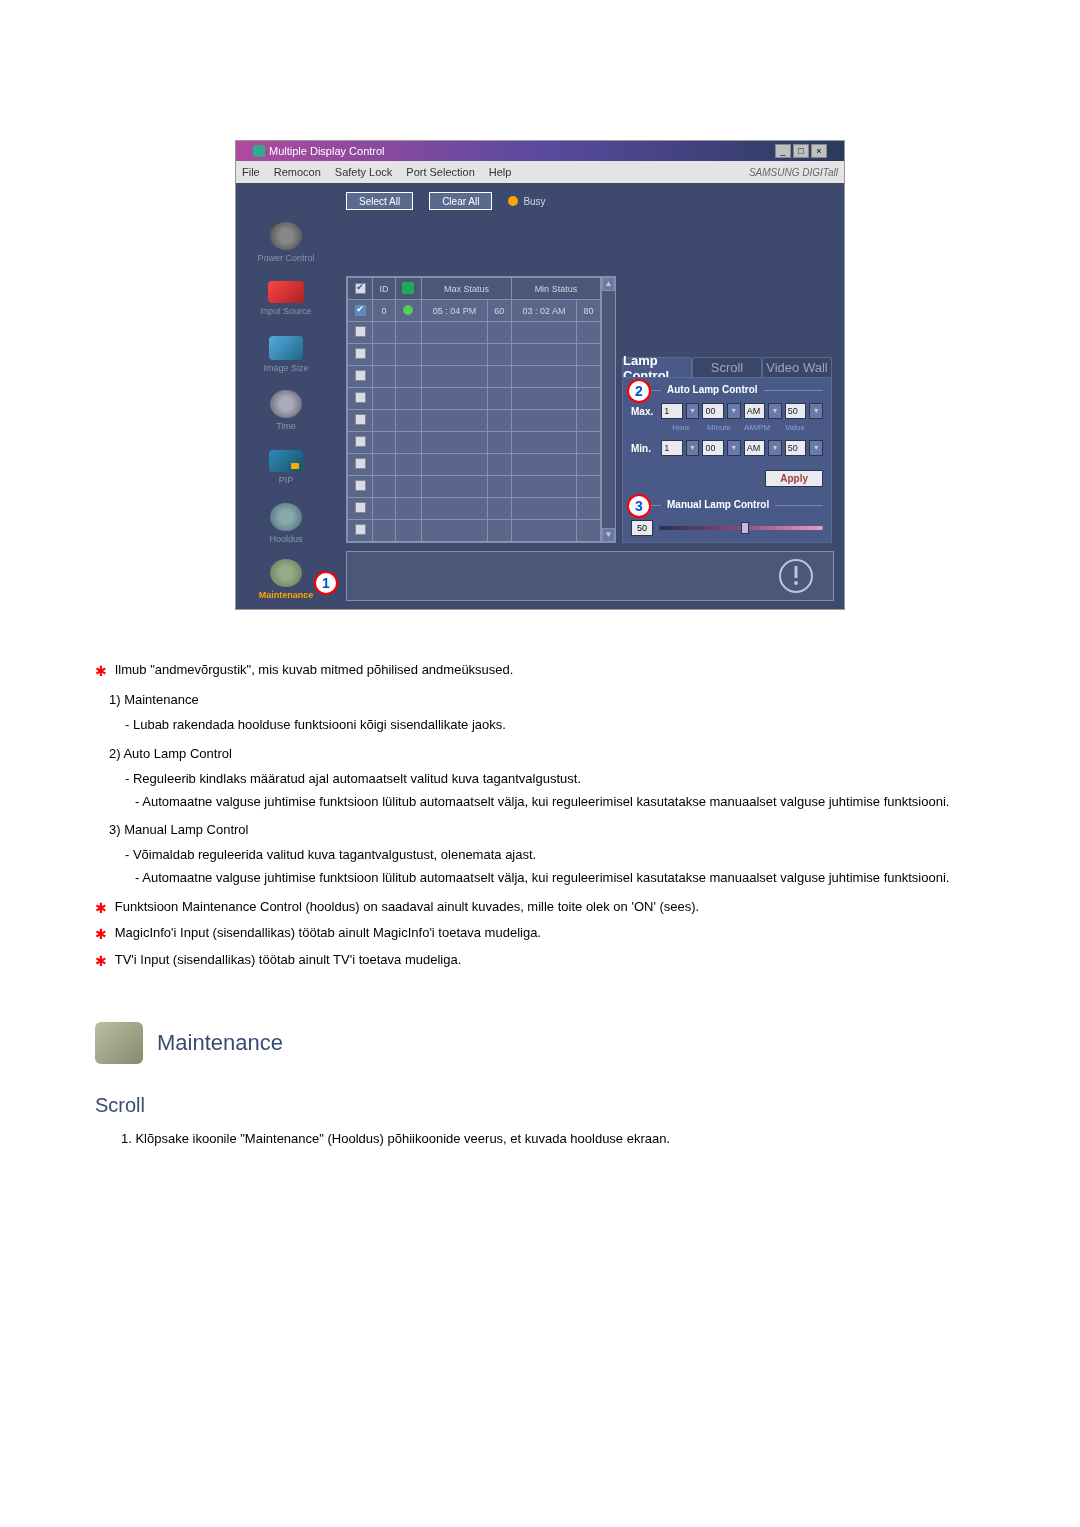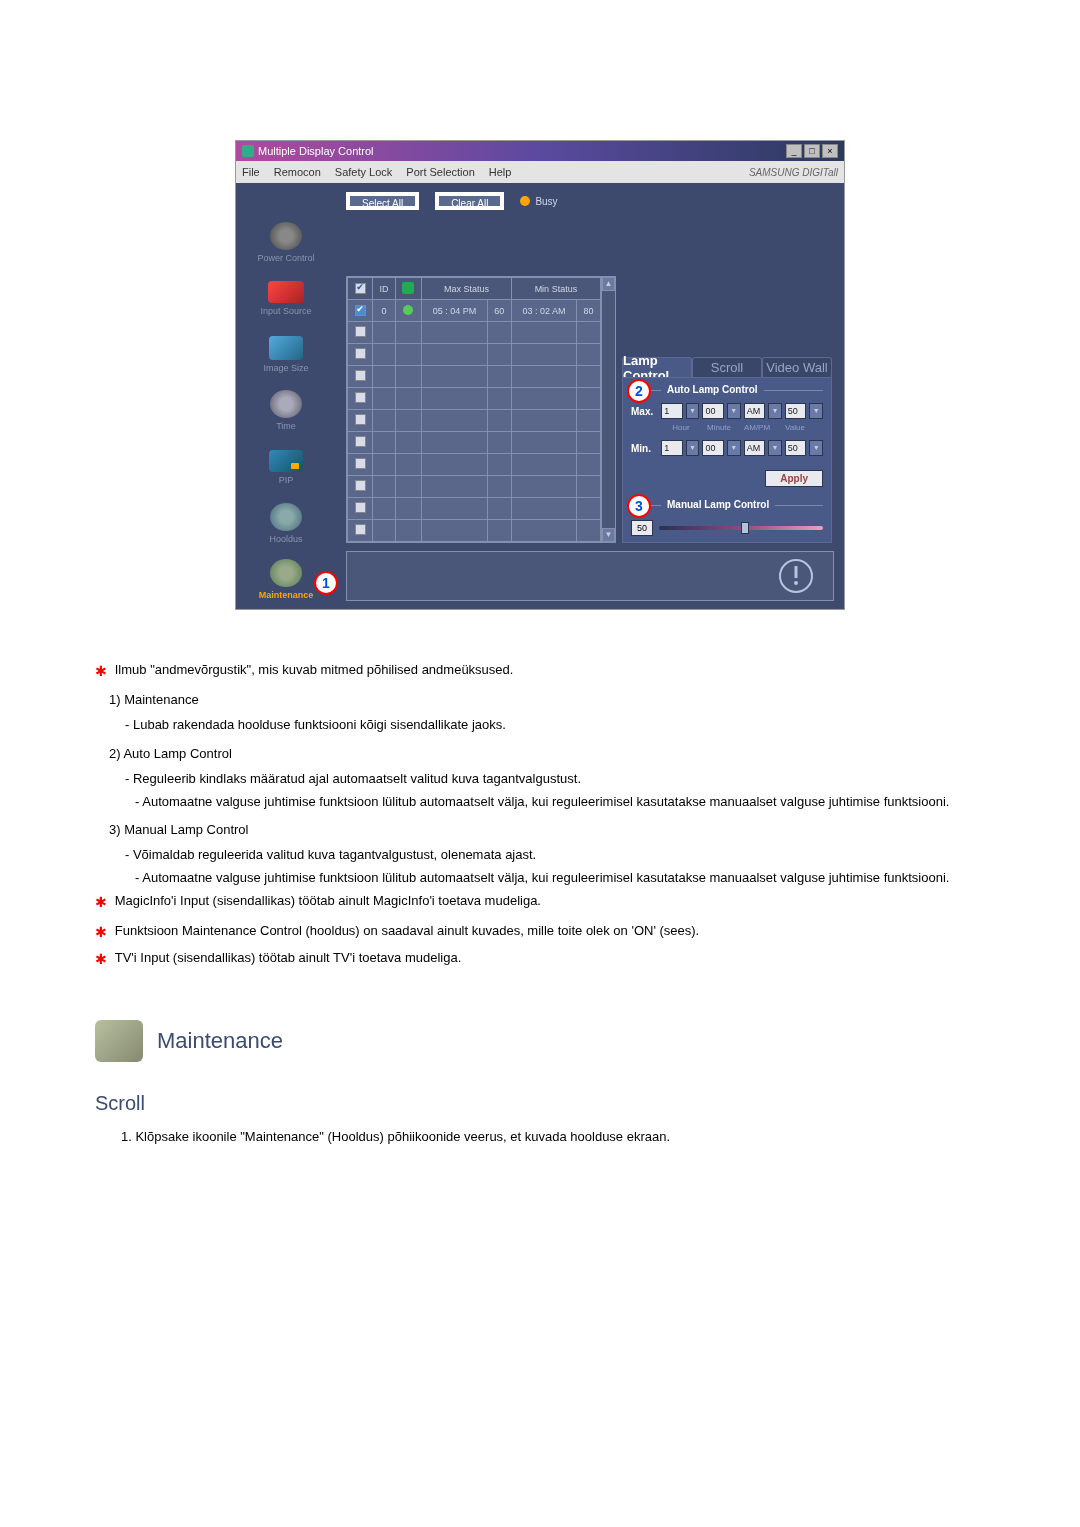--- a/index.html
+++ b/index.html
@@ -20,21 +20,21 @@
     margin: 0 auto 50px auto; 
     border: 1px solid #999;
     background: #3d4a6d;
     position: relative;
   }
   .titlebar { 
     height: 20px; 
     background: linear-gradient(to right, #b14a9f, #5a4a9f 50%, #2a3a5d);
     color: #fff; 
     font-size: 11px; 
-    padding: 2px 6px;
+    padding: 2px 17px;
     display: flex;
     align-items: center;
     justify-content: space-between;
   }
   .titlebar-left { display: flex; align-items: center; gap: 4px; }
   .titlebar-icon { width: 12px; height: 12px; background: #3a8; border-radius: 2px; }
   .win-controls { display: flex; gap: 2px; }
   .win-btn { width: 16px; height: 14px; background: #c0c0c0; border: 1px solid #888; font-size: 9px; text-align: center; line-height: 12px; color: #000; }
   
   .menubar { 
@@ -120,21 +120,21 @@
   .toolbar-row { 
     display: flex; 
     gap: 16px; 
     align-items: center; 
     margin-bottom: 8px;
     height: 20px;
   }
   .tool-btn { 
     background: #5a6a8f; 
     color: #fff; 
-    border: 4px solid #ffffff; 
+    border: 1px solid #ffffff; 
     padding: 2px 12px; 
     font-size: 10px; 
     height: 18px;
   }
   .busy-ind { display: flex; align-items: center; gap: 5px; color: #cfd6e8; font-size: 10px; }
   .busy-dot { width: 10px; height: 10px; background: #ffa500; border-radius: 50%; }
   
   .content-row { display: flex; gap: 6px; flex: 1; min-height: 0; align-items: flex-end; }
   
   
@@ -602,28 +602,28 @@
   <div class="sub-item">Lubab rakendada hoolduse funktsiooni kõigi sisendallikate jaoks.</div>
 
   <div class="num-item">2)  Auto Lamp Control</div>
   <div class="sub-item">Reguleerib kindlaks määratud ajal automaatselt valitud kuva tagantvalgustust.</div>
   <div class="sub-item" style="text-indent:0">Automaatne valguse juhtimise funktsioon lülitub automaatselt välja, kui reguleerimisel kasutatakse manuaalset valguse juhtimise funktsiooni.</div>
 
   <div class="num-item">3)  Manual Lamp Control</div>
   <div class="sub-item">Võimaldab reguleerida valitud kuva tagantvalgustust, olenemata ajast.</div>
   <div class="sub-item" style="text-indent:0">Automaatne valguse juhtimise funktsioon lülitub automaatselt välja, kui reguleerimisel kasutatakse manuaalset valguse juhtimise funktsiooni.</div>
 
+  <div class="star-line" style="margin-top:8px">
+    <span class="star"></span>
+    <span>Funktsioon Maintenance Control (hooldus) on saadaval ainult kuvades, mille toite olek on 'ON' (sees).</span>
+  </div>
   <div class="star-line">
     <span class="star"></span>
     <span>MagicInfo'i Input (sisendallikas) töötab ainult MagicInfo'i toetava mudeliga.</span>
   </div>
-  <div class="star-line" style="margin-top:8px">
-    <span class="star"></span>
-    <span>Funktsioon Maintenance Control (hooldus) on saadaval ainult kuvades, mille toite olek on 'ON' (sees).</span>
-  </div>
   <div class="star-line">
     <span class="star"></span>
     <span>TV'i Input (sisendallikas) töötab ainult TV'i toetava mudeliga.</span>
   </div>
 
   <div class="section-header">
     <div class="section-icon"></div>
     <div class="section-title">Maintenance</div>
   </div>
 

